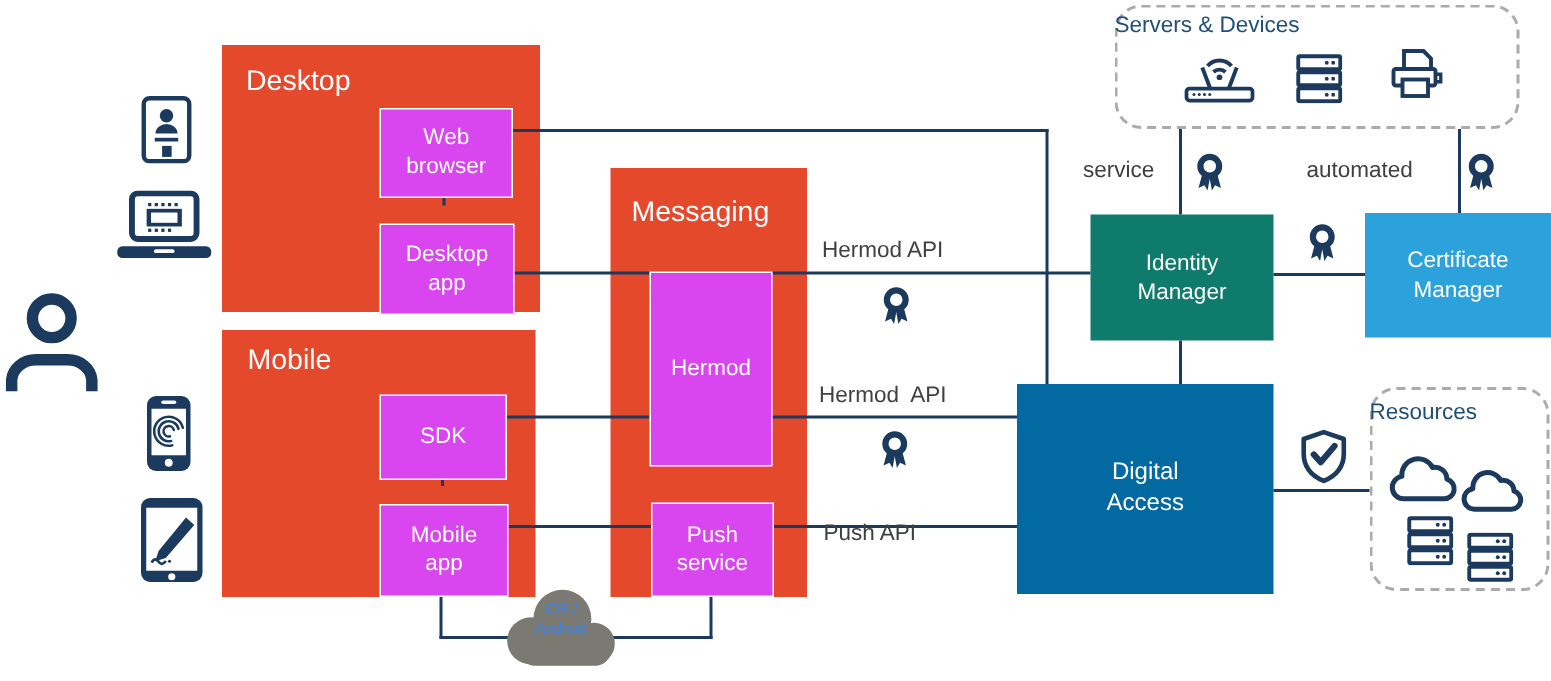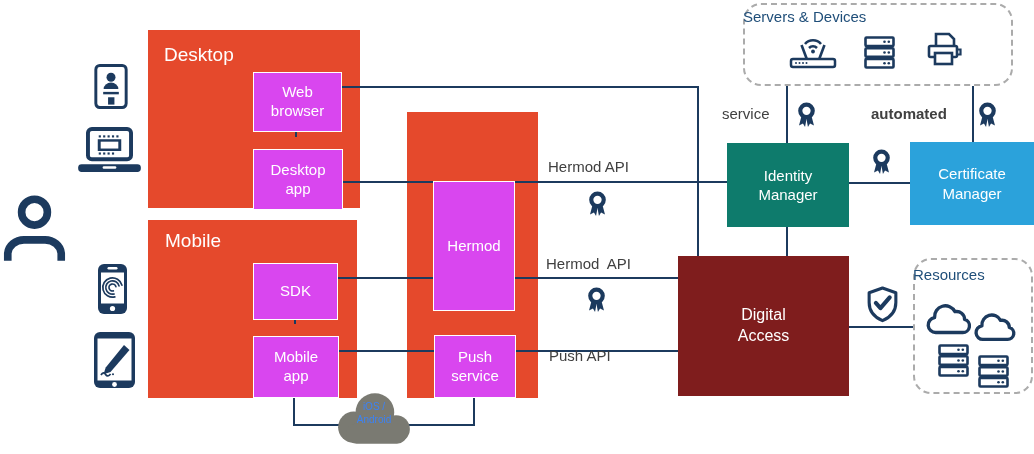--- a/index.html
+++ b/index.html
@@ -49,42 +49,43 @@
   <div class="inner" style="left:253px;top:137px;width:88px;height:59px;">Desktop
 app</div>
 
   <div class="grp" style="left:148px;top:220px;width:209px;height:178px;"></div>
   <div class="grp-title" style="left:165px;top:230px;">Mobile</div>
   <div class="inner" style="left:253px;top:251px;width:83px;height:55px;text-align:center;">SDK</div>
   <div class="inner" style="left:253px;top:324px;width:84px;height:60px;">Mobile
 app</div>
 
   <div class="grp" style="left:407px;top:112px;width:131px;height:286px;"></div>
+  <div class="grp-title" style="left:421px;top:131px;">Messaging</div>
   <div class="inner" style="left:433px;top:169px;width:80px;height:128px;">Hermod</div>
   <div class="inner" style="left:434px;top:323px;width:80px;height:61px;">Push
 service</div>
 
   <div class="node" style="left:727px;top:143px;width:122px;height:84px;background:#0E7B6C;">Identity
 Manager</div>
   <div class="node" style="left:910px;top:142px;width:124px;height:83px;background:#2BA2DB;">Certificate
 Manager</div>
-  <div class="node" style="left:678px;top:256px;width:171px;height:140px;background:#7f1d1d;font-size:16px;">Digital
+  <div class="node" style="left:678px;top:256px;width:171px;height:140px;background:#0369a1;font-size:16px;">Digital
 Access</div>
 
   <div class="dash" style="left:743px;top:3px;width:266px;height:79px;"></div>
   <div class="ctitle" style="left:743px;top:8px;width:270px;">Servers &amp; Devices</div>
 
   <div class="dash" style="left:913px;top:258px;width:116px;height:132px;"></div>
   <div class="ctitle" style="left:913px;top:266px;width:120px;">Resources</div>
 
   <div class="elabel" style="left:548px;top:158px;">Hermod API</div>
   <div class="elabel" style="left:546px;top:255px;">Hermod  API</div>
   <div class="elabel" style="left:549px;top:347px;">Push API</div>
   <div class="elabel" style="left:722px;top:105px;">service</div>
-  <div class="elabel" style="left:871px;top:105px;font-weight:bold;">automated</div>
+  <div class="elabel" style="left:871px;top:105px;">automated</div>
 
   <div class="icon" style="left:587px;top:191px;">
     <svg width="21" height="26" viewBox="0 0 20 25">
         <circle cx="10" cy="8.5" r="6" fill="none" stroke="#1C3A5E" stroke-width="4"></circle>
         <polygon points="5.2,13.5 2.8,22.5 6.6,20.6 8.6,24 10.2,15.5" fill="#1C3A5E"></polygon>
         <polygon points="14.8,13.5 17.2,22.5 13.4,20.6 11.4,24 9.8,15.5" fill="#1C3A5E"></polygon>
       </svg>
   </div>
   <div class="icon" style="left:586px;top:287px;">
     <svg width="21" height="26" viewBox="0 0 20 25">

